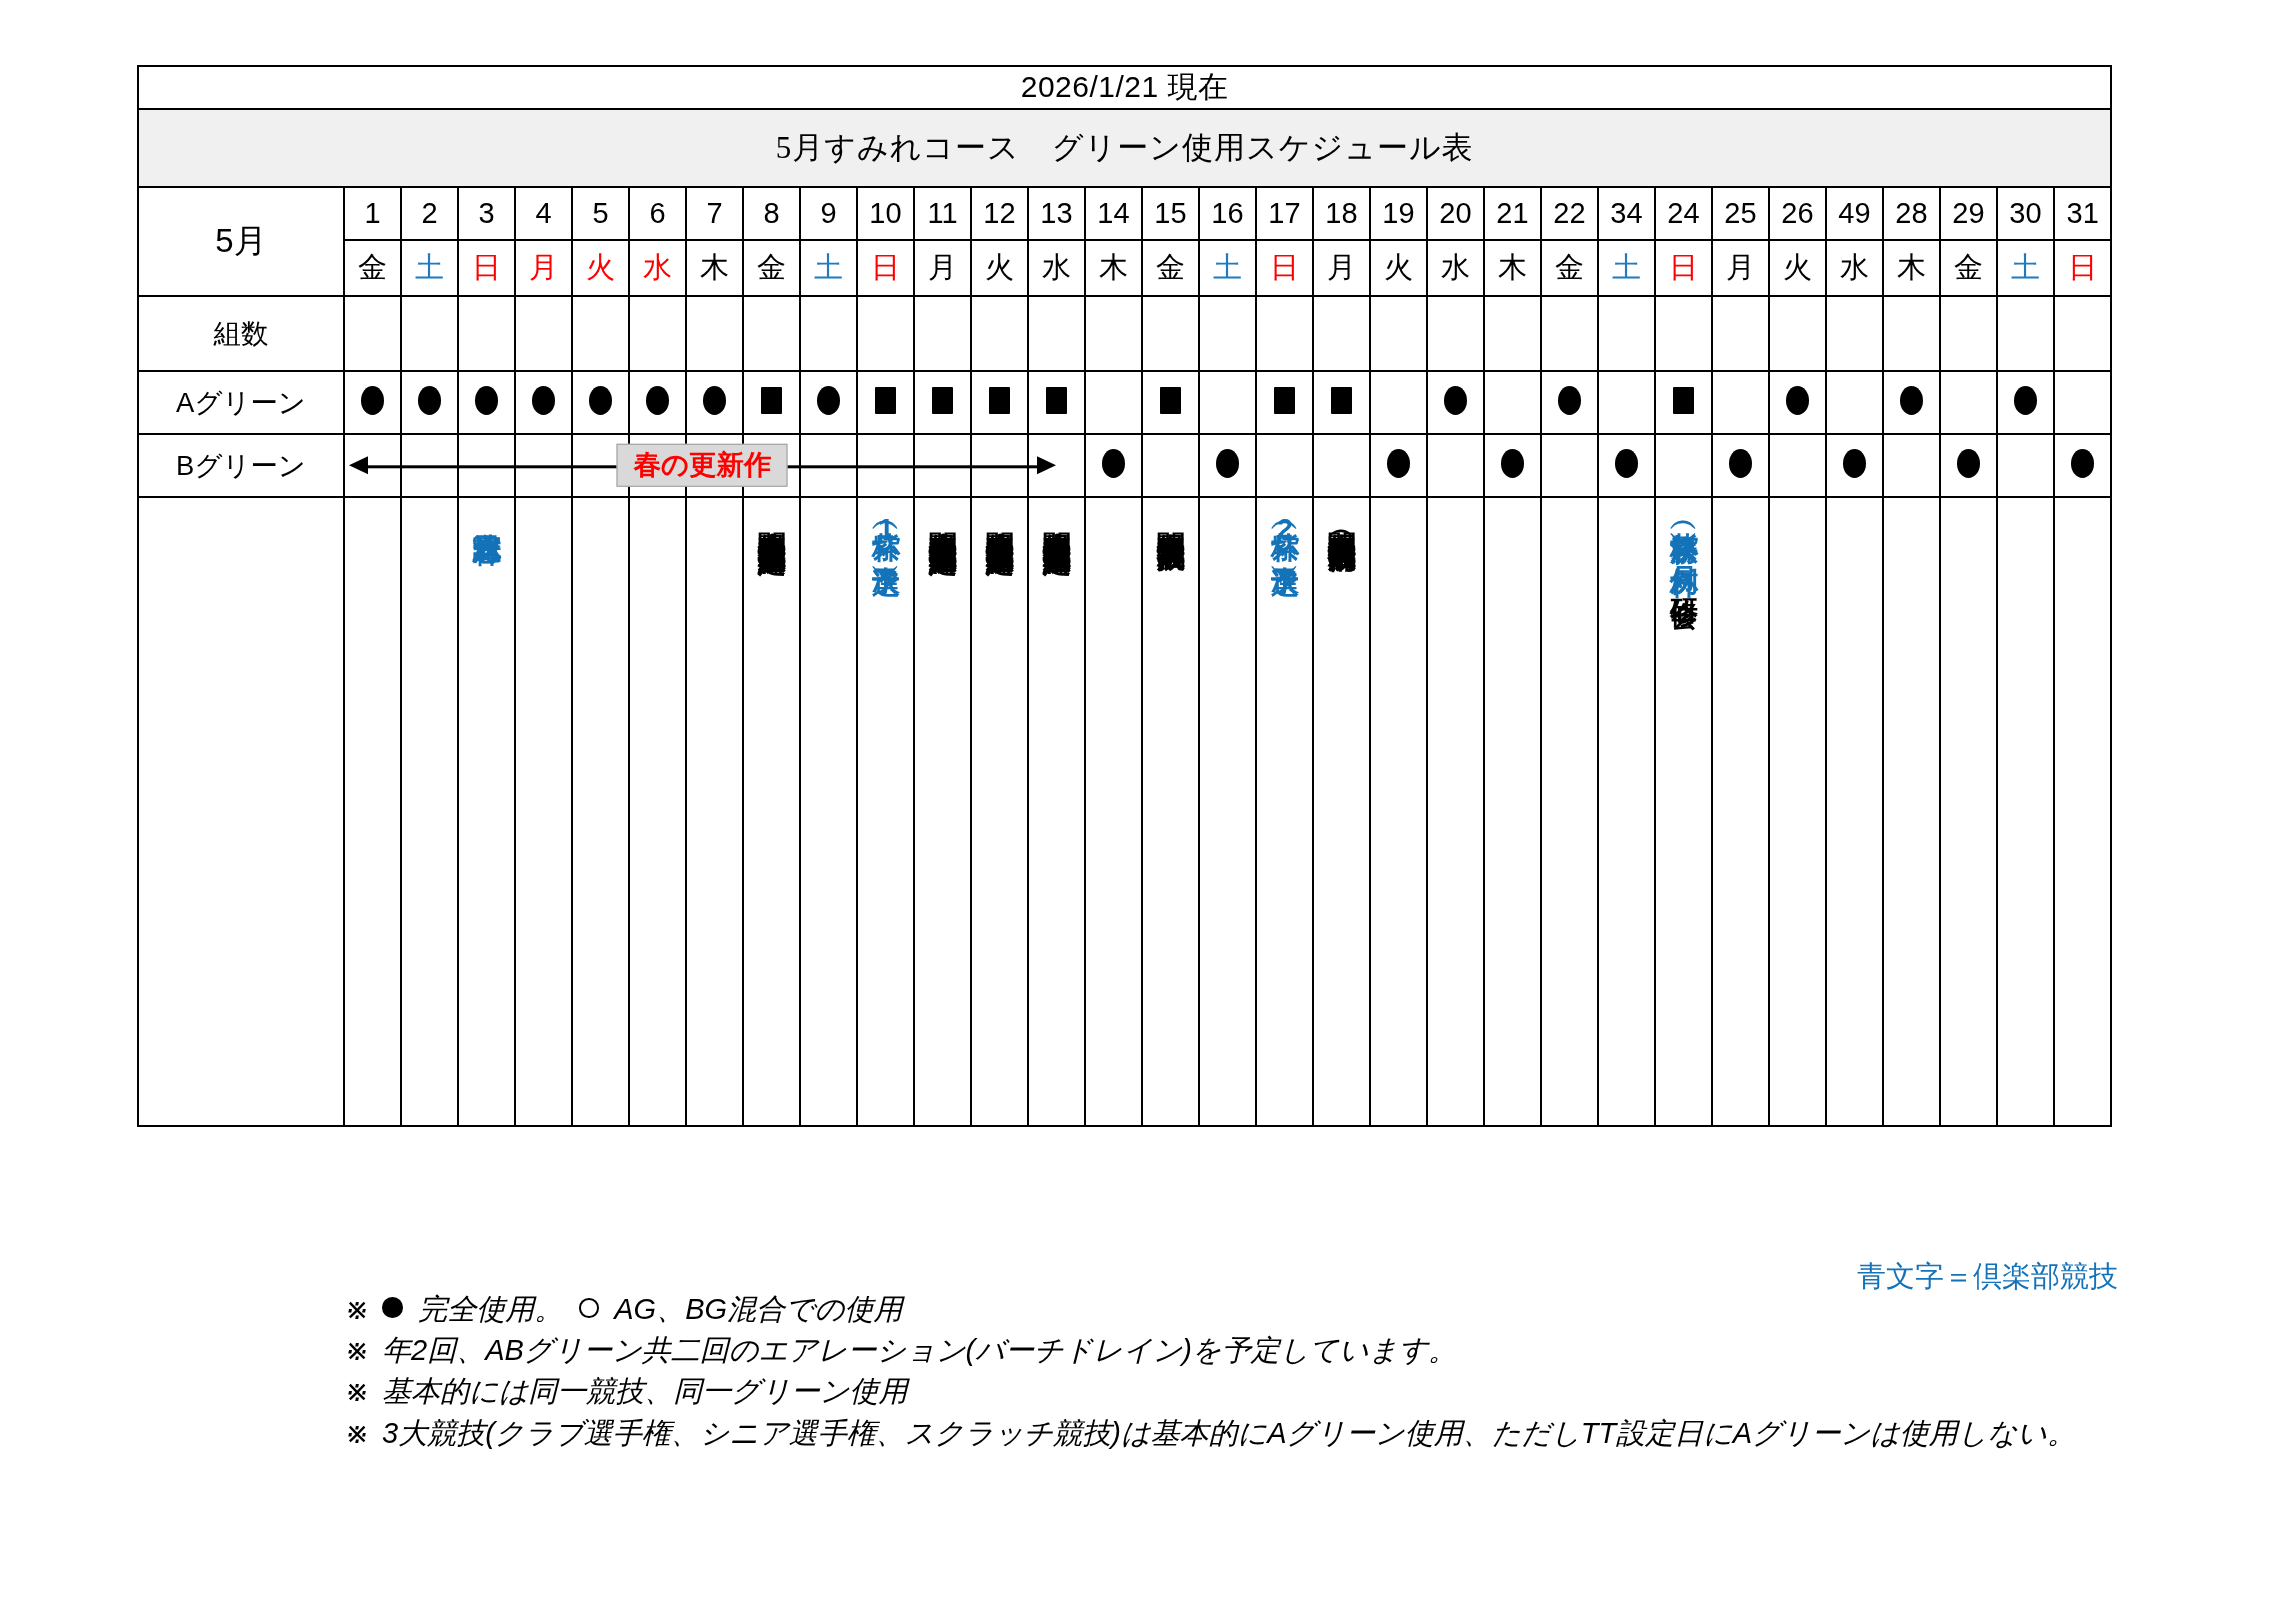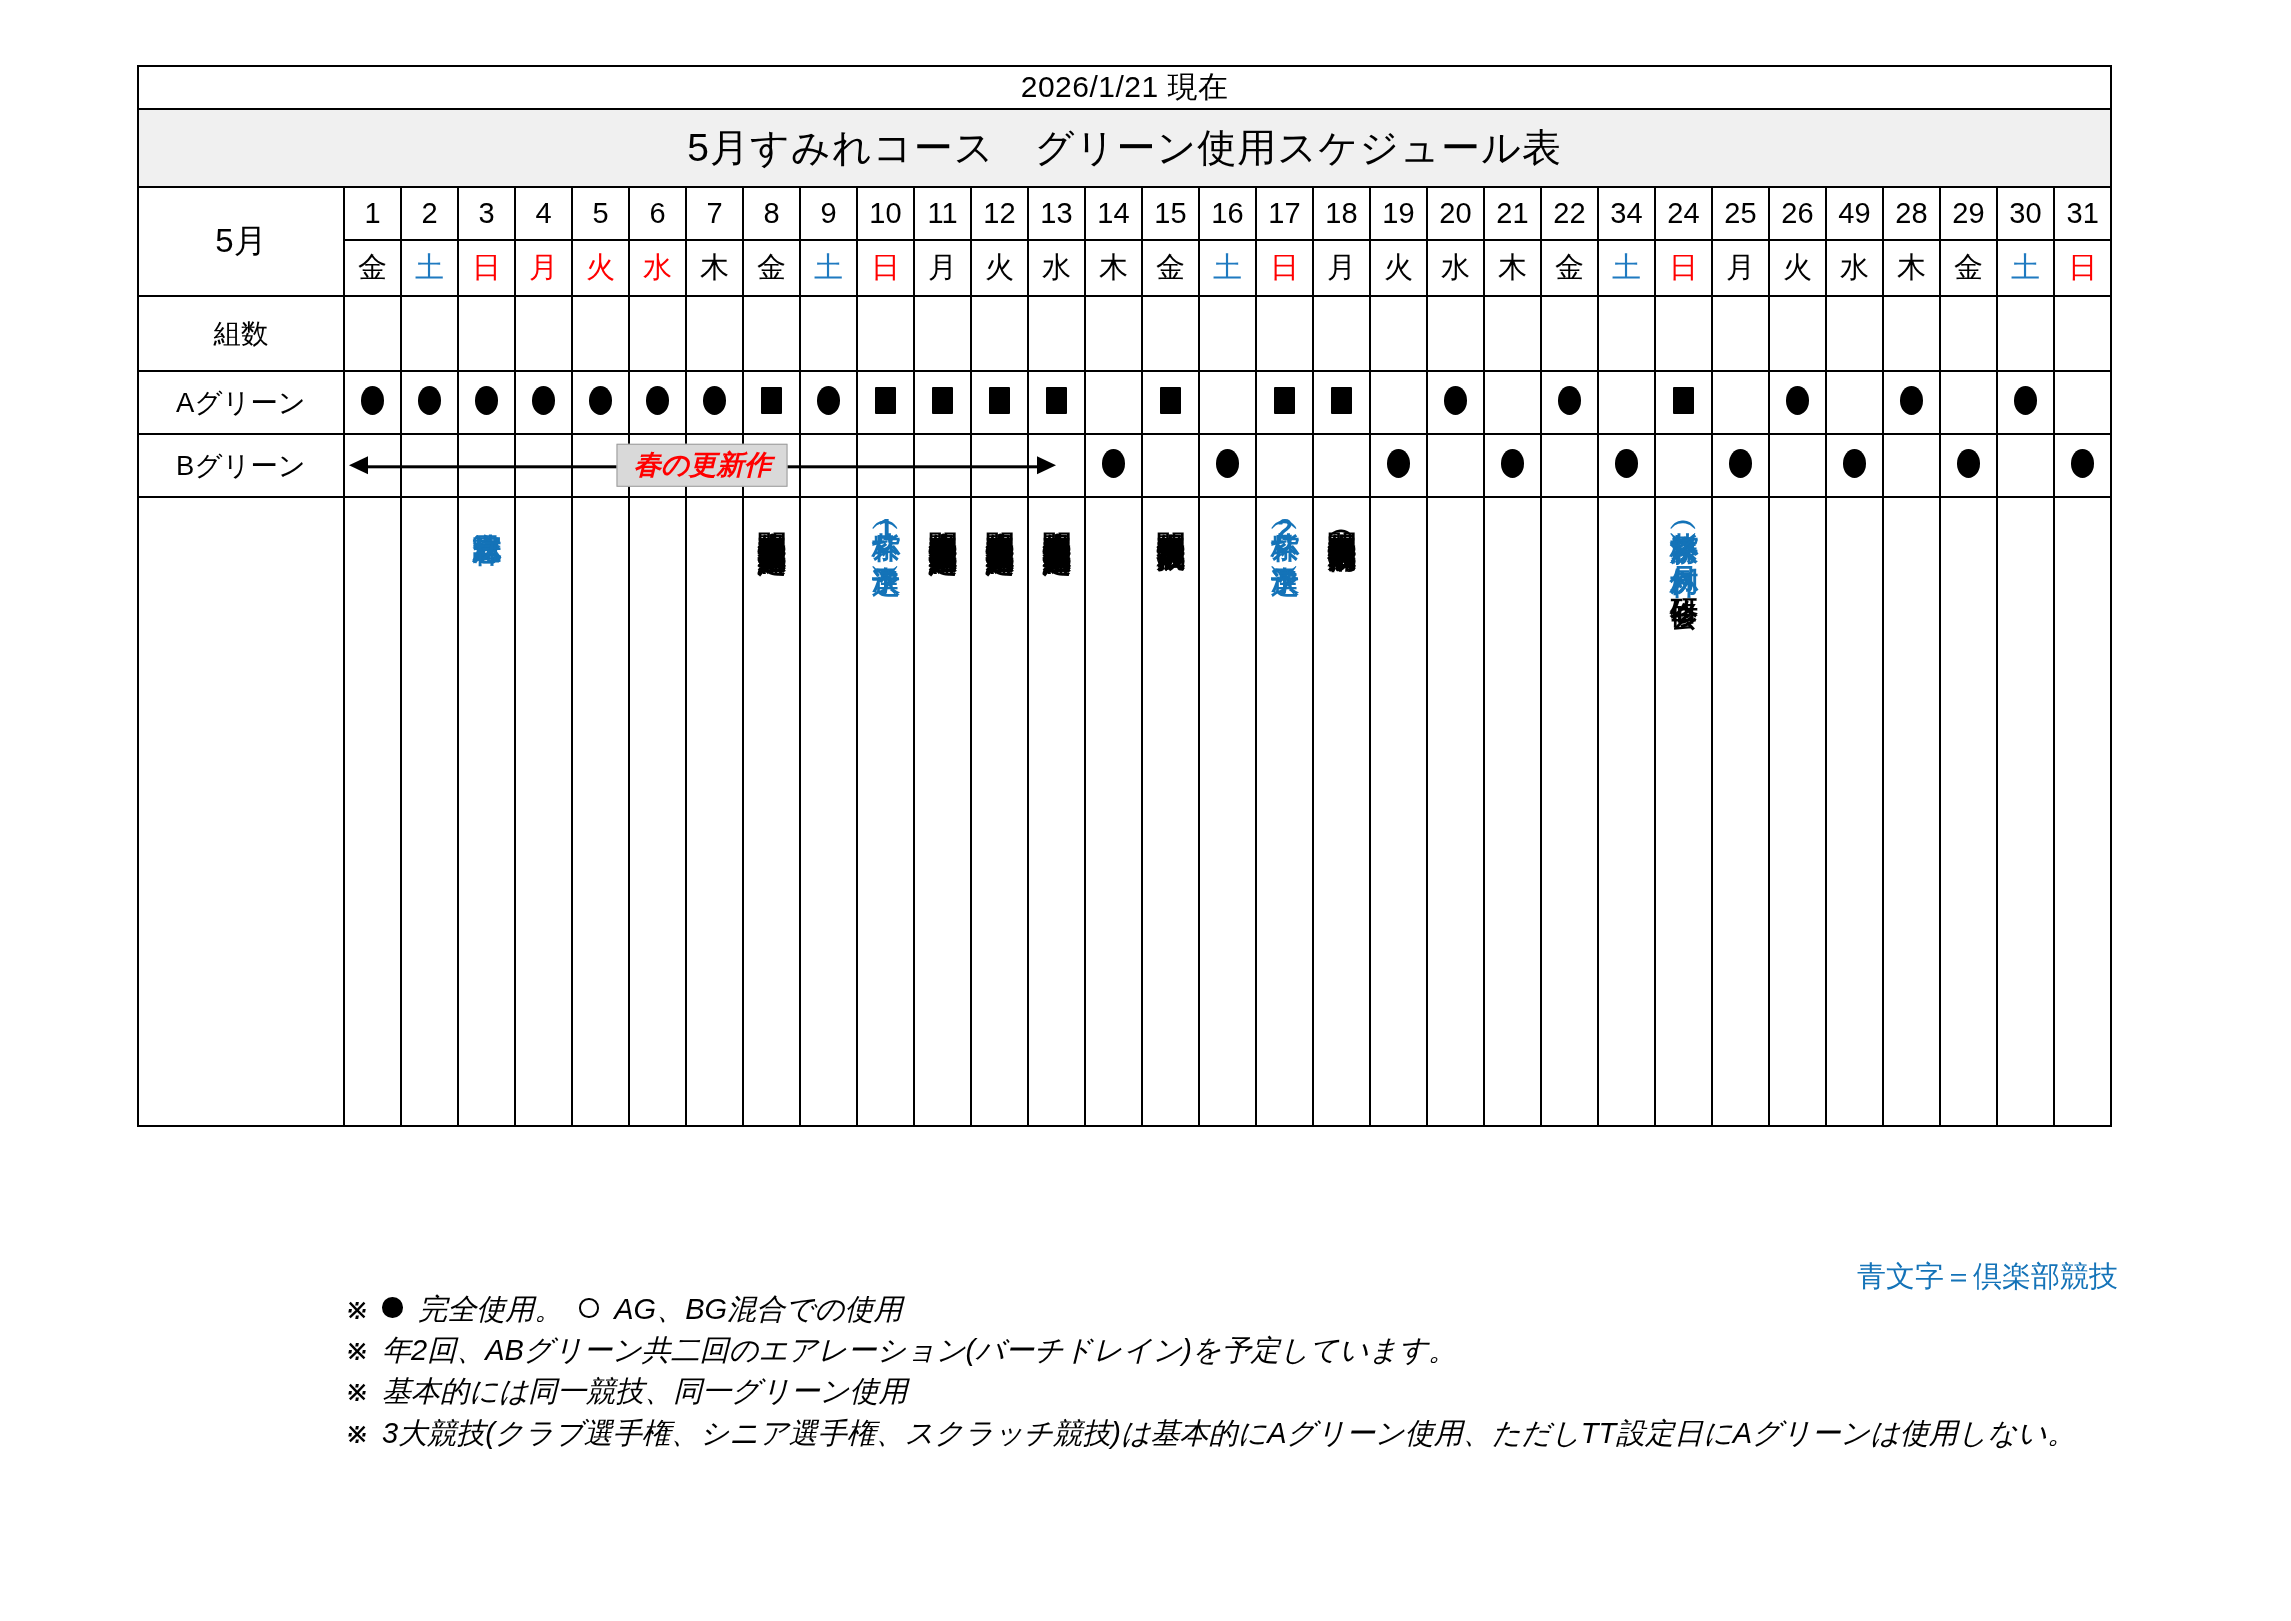--- a/index.html
+++ b/index.html
@@ -47,23 +47,24 @@
     text-align: right;
     padding-right: 25.5px;
     font-size: 30px;
     letter-spacing: 0.5px;
   }
 
   
   .title-cell {
     height: 76px;
     background: #f0f0f0;
-    font-size: 39px;
+    font-size: 31px;
     font-weight: bold;
     letter-spacing: 1px;
+    font-family: Liberation Serif, serif;
   }
 
   
   .month-cell {
     font-size: 33px;
     font-weight: bold;
     width: 206px;
   }
   .daynum {
     height: 51px;
@@ -135,21 +136,20 @@
   .arrow-head.left  { left: 0;  border-right: 19.6px solid #000; }
   .arrow-head.right { right: 0; border-left: 19.6px solid #000; }
   .arrow-label {
     position: absolute;
     left: 50%;
     top: 50%;
     transform: translate(-50%, -50%);
     background: #d9d9d9;
     border: 1px solid #9a9a9a;
     color: #ff0000;
-    font-style: italic;
     font-weight: bold;
     font-size: 27.4px;
     padding: 5.9px 15.7px 7.8px 15.7px;
     white-space: nowrap;
     line-height: 1;
   }
 
   
   .r-events td {
     height: 627px;

